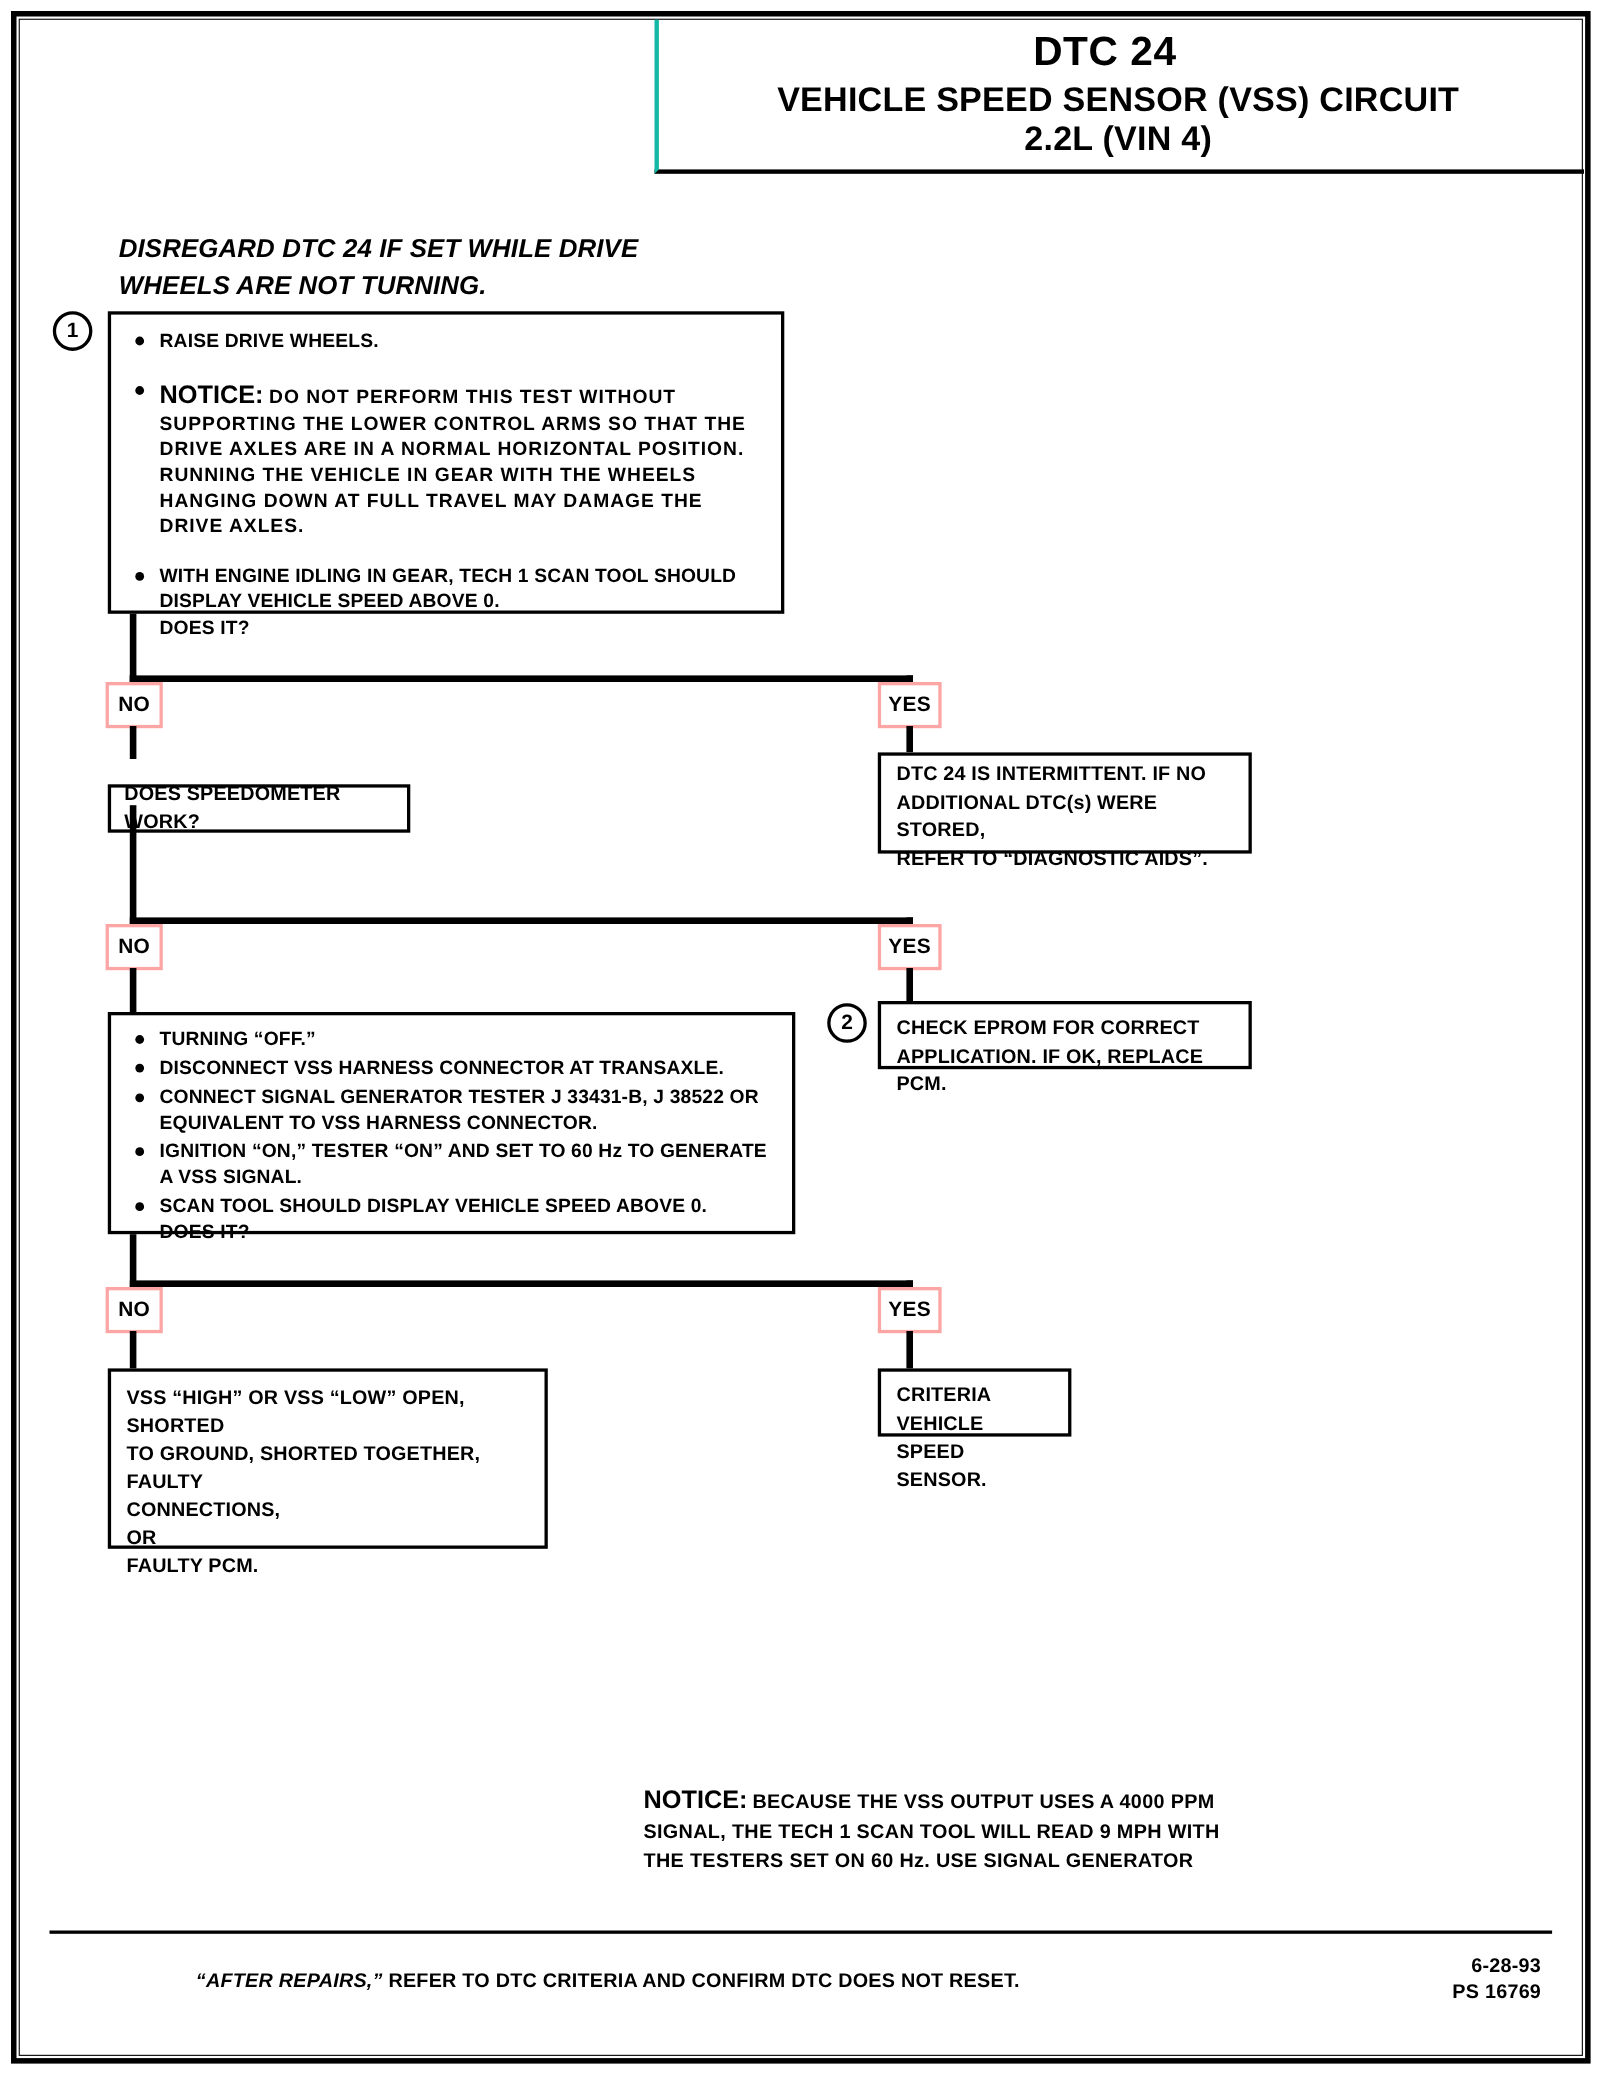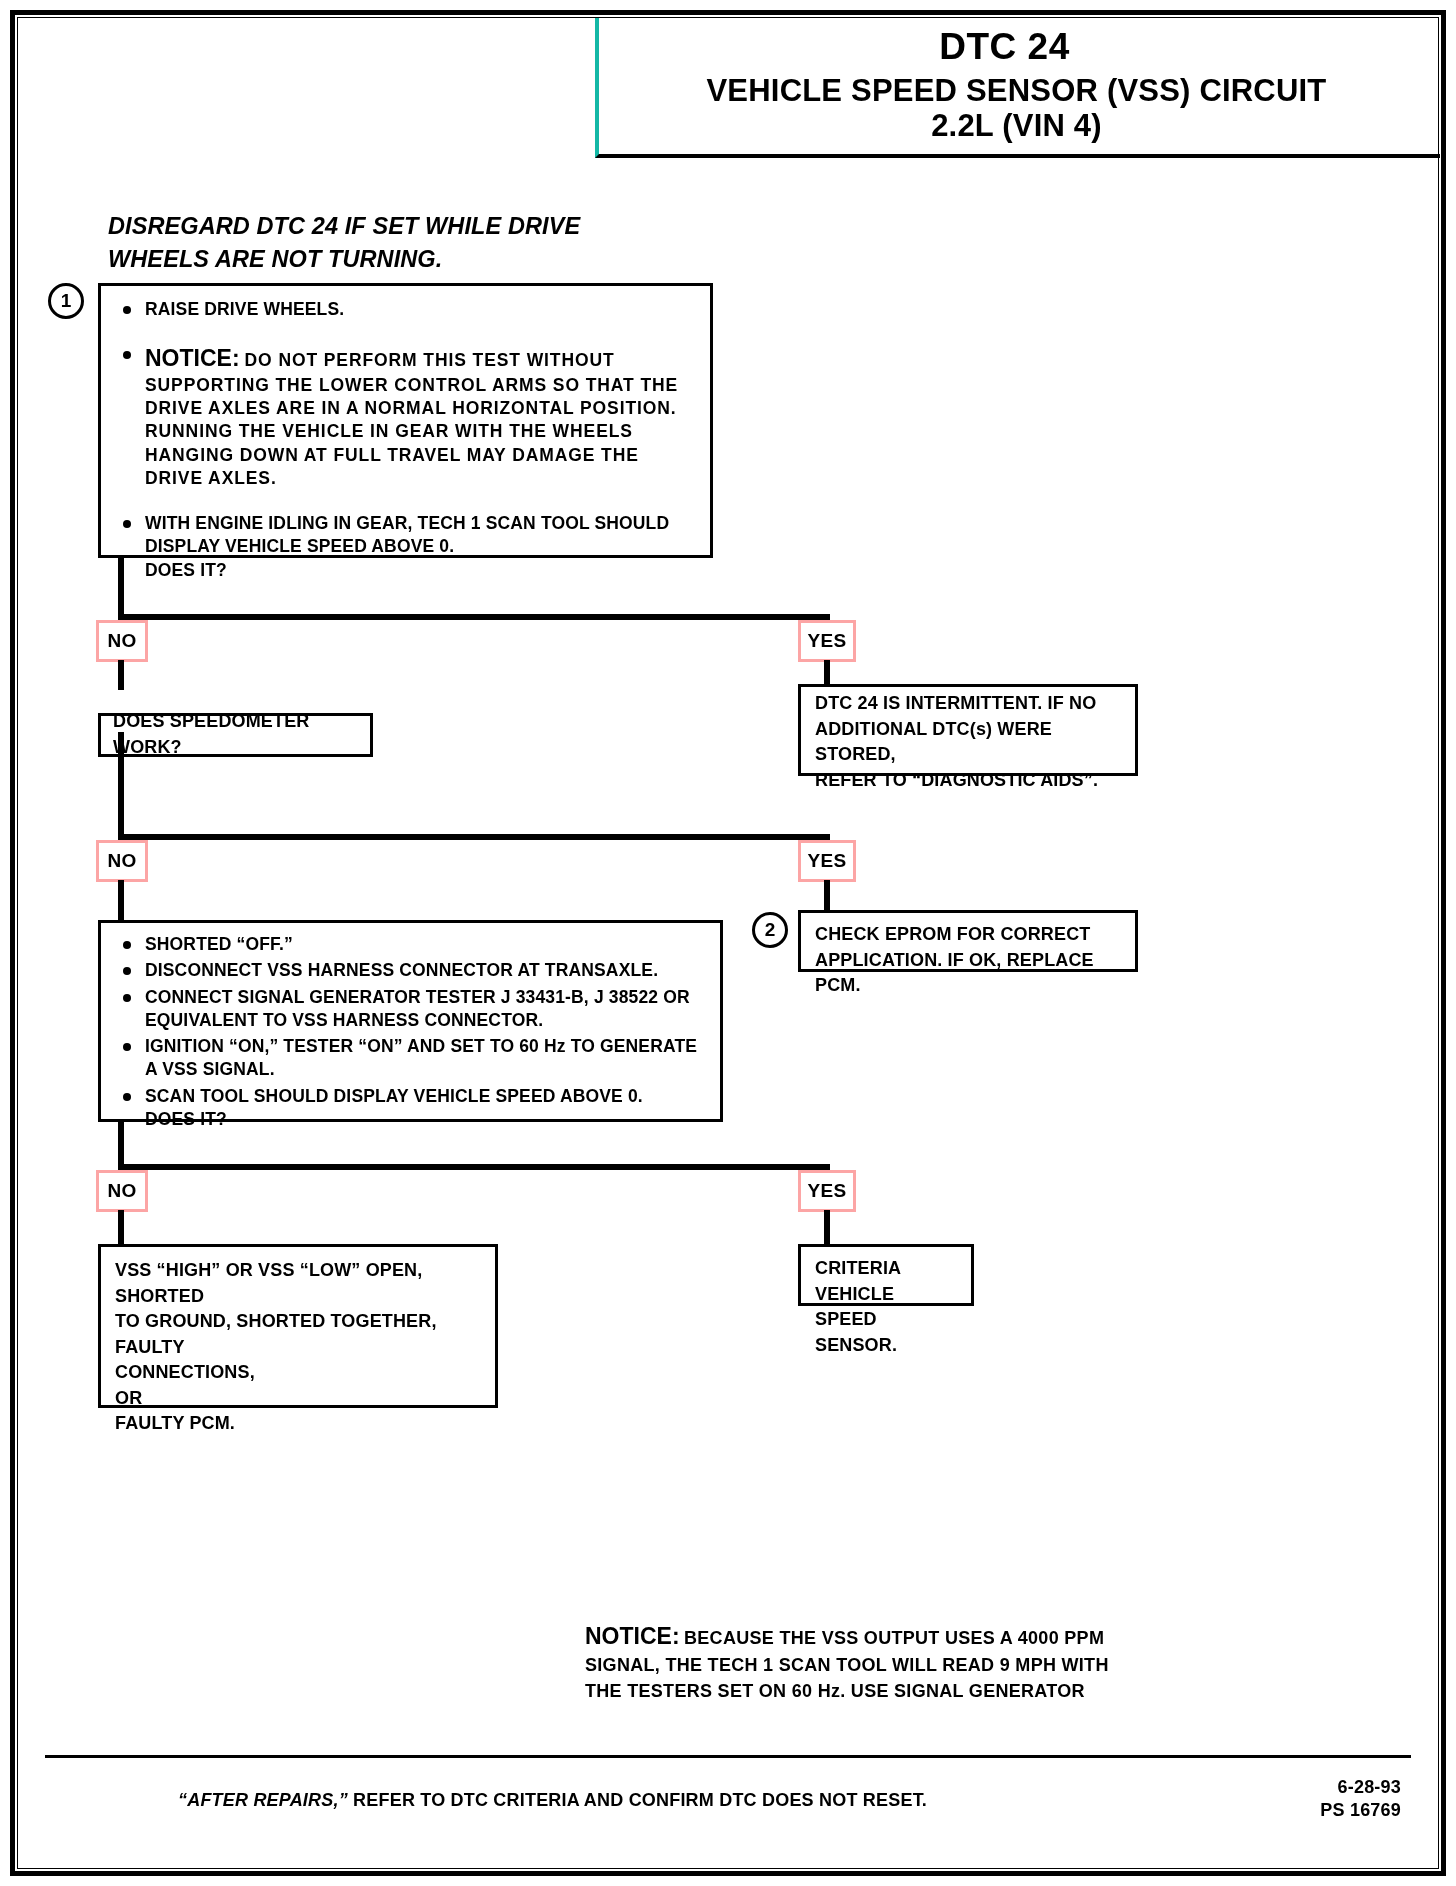--- a/index.html
+++ b/index.html
@@ -309,21 +309,21 @@
     <span>2</span>
   </div>
   <div class="fbox fbox-pad" style="left:798px; top:910px; width:340px; height:62px; padding-top:9px;">
     <div class="ptext">CHECK EPROM FOR CORRECT</div>
     <div class="ptext">APPLICATION.  IF OK, REPLACE PCM.</div>
   </div>
 
   <div class="fbox fbox-pad" style="left:98px; top:920px; width:625px; height:202px; padding-top:10px;">
     <ul class="blist tight">
       <li>
-        <span>SHORTED “OFF.”</span>
+        <span>TURNING “OFF.”</span>
       </li>
       <li>
         <span>DISCONNECT VSS HARNESS CONNECTOR AT TRANSAXLE.</span>
       </li>
       <li>
         <span>CONNECT SIGNAL GENERATOR TESTER  J 33431-B, J 38522 OR EQUIVALENT TO VSS HARNESS CONNECTOR.</span>
       </li>
       <li>
         <span>IGNITION “ON,” TESTER “ON”  AND SET TO 60 Hz TO GENERATE A VSS SIGNAL.</span>
       </li>

